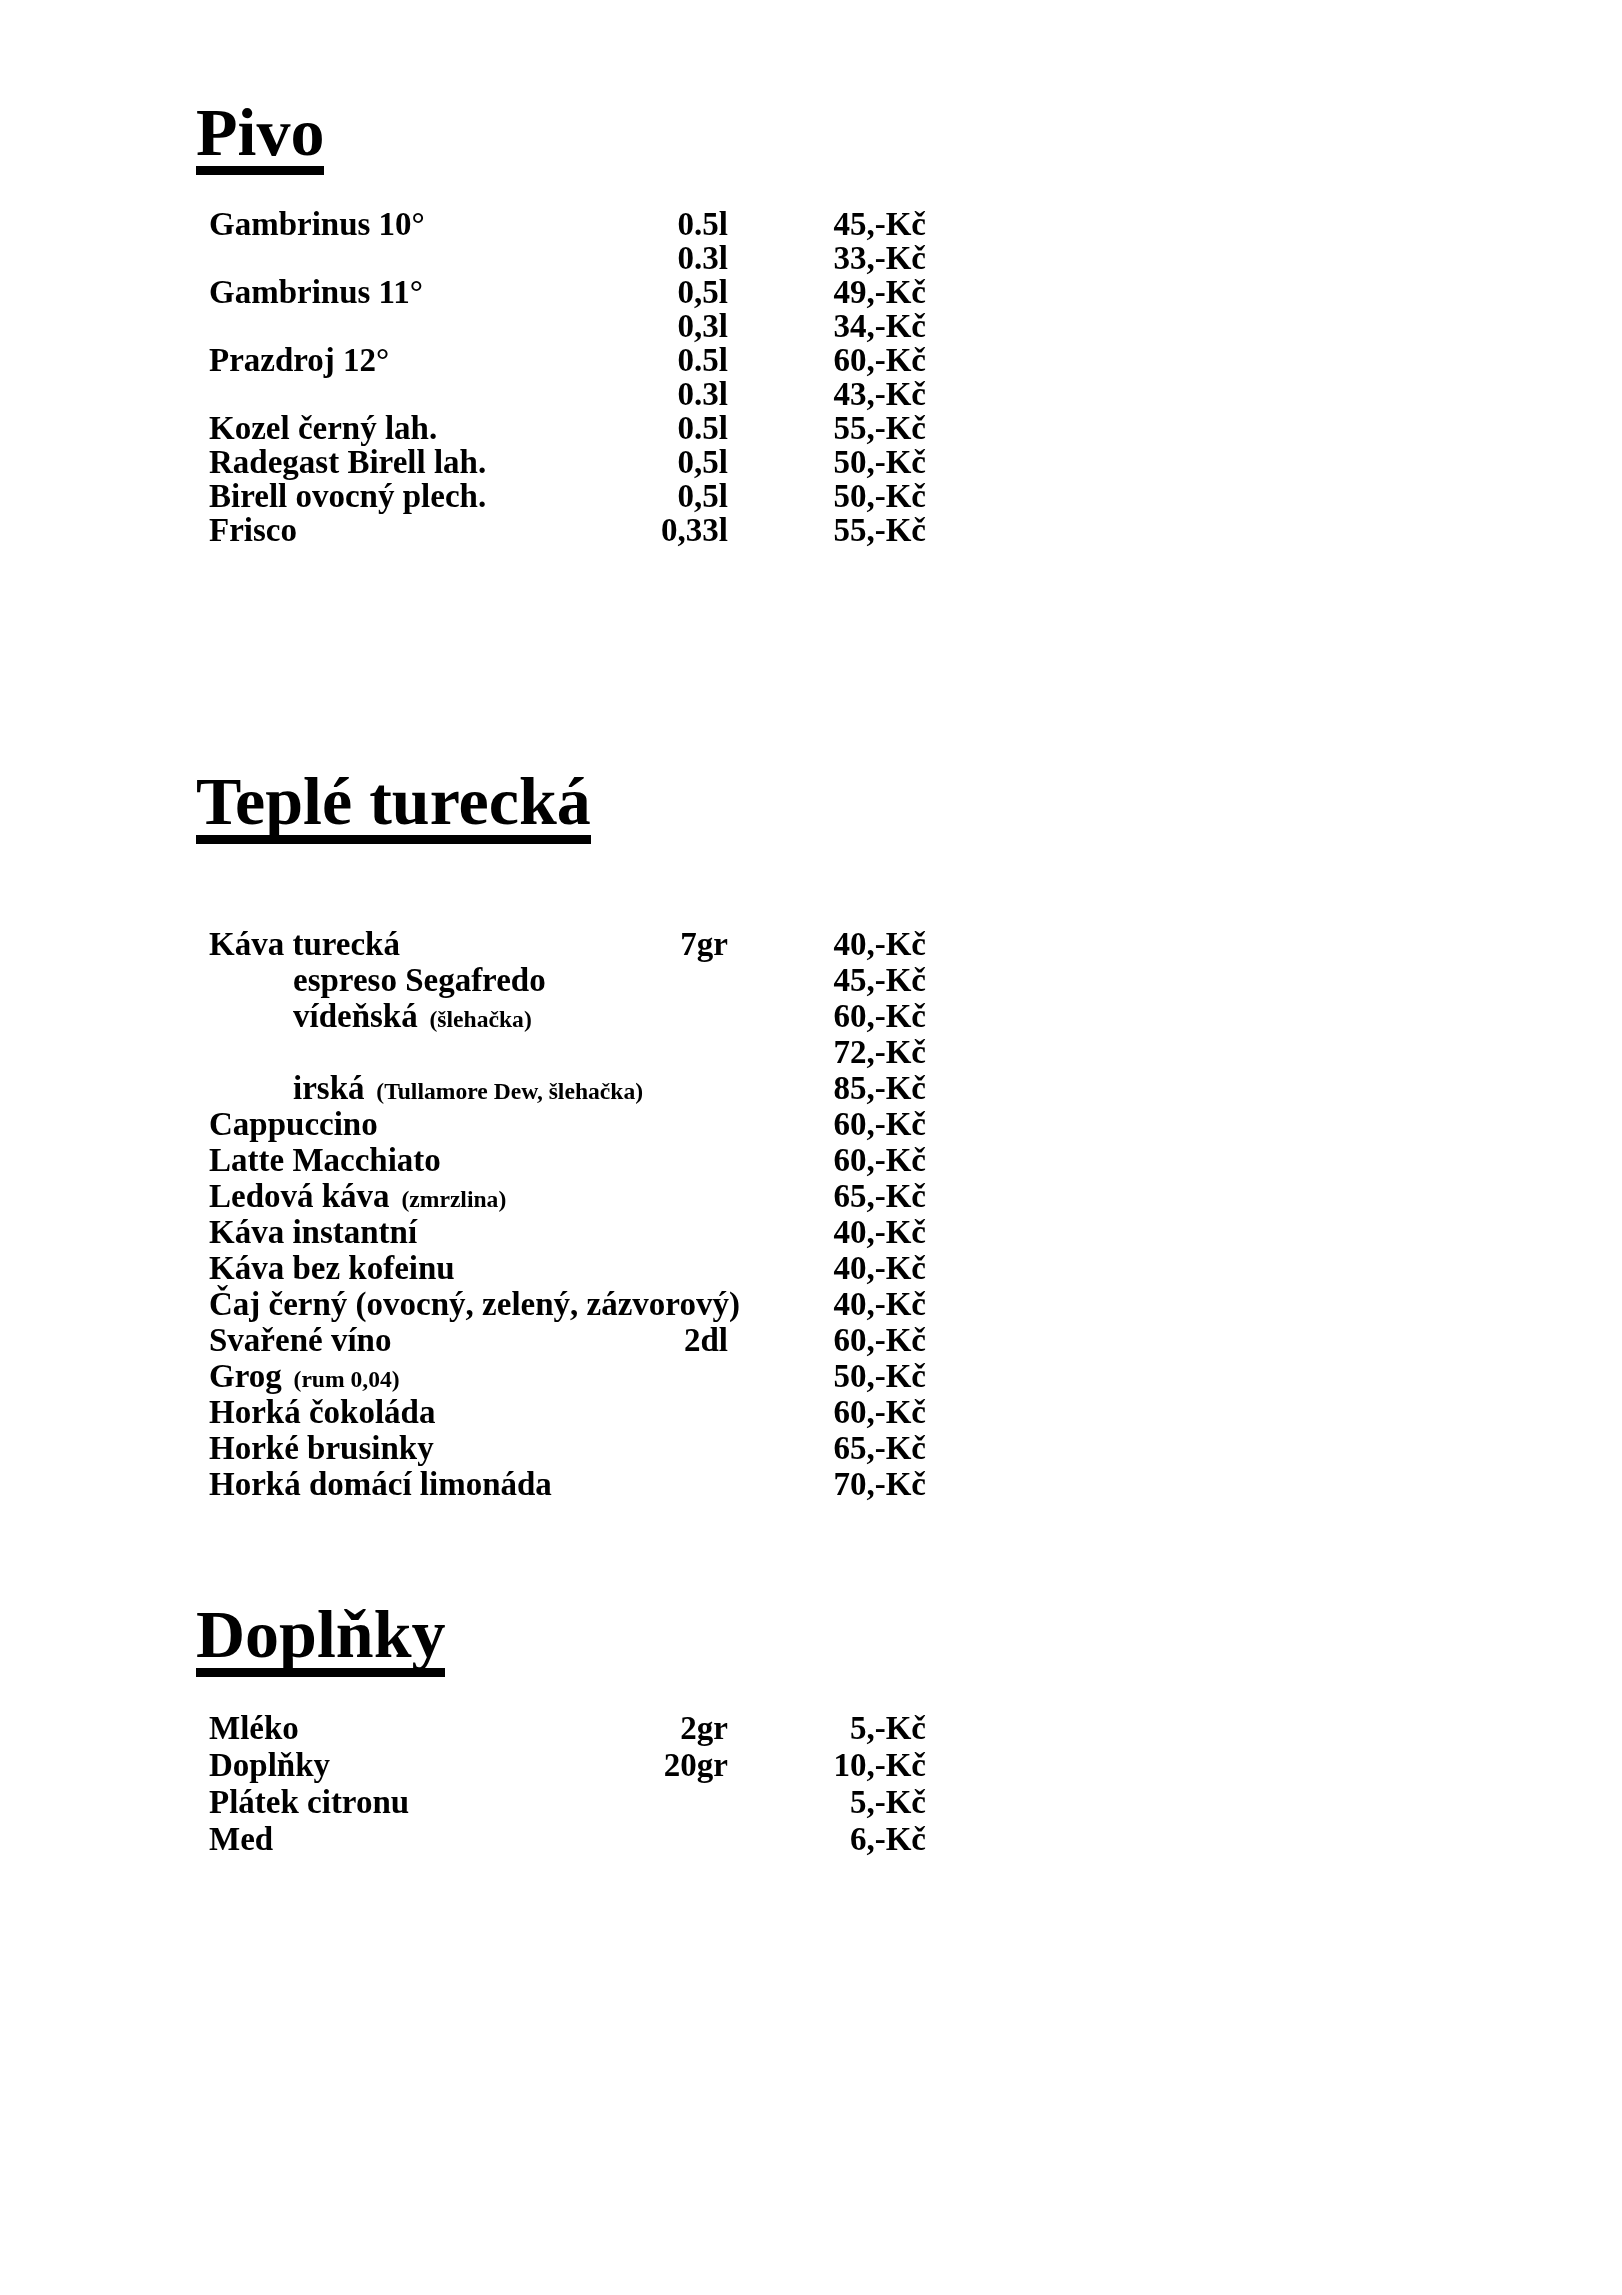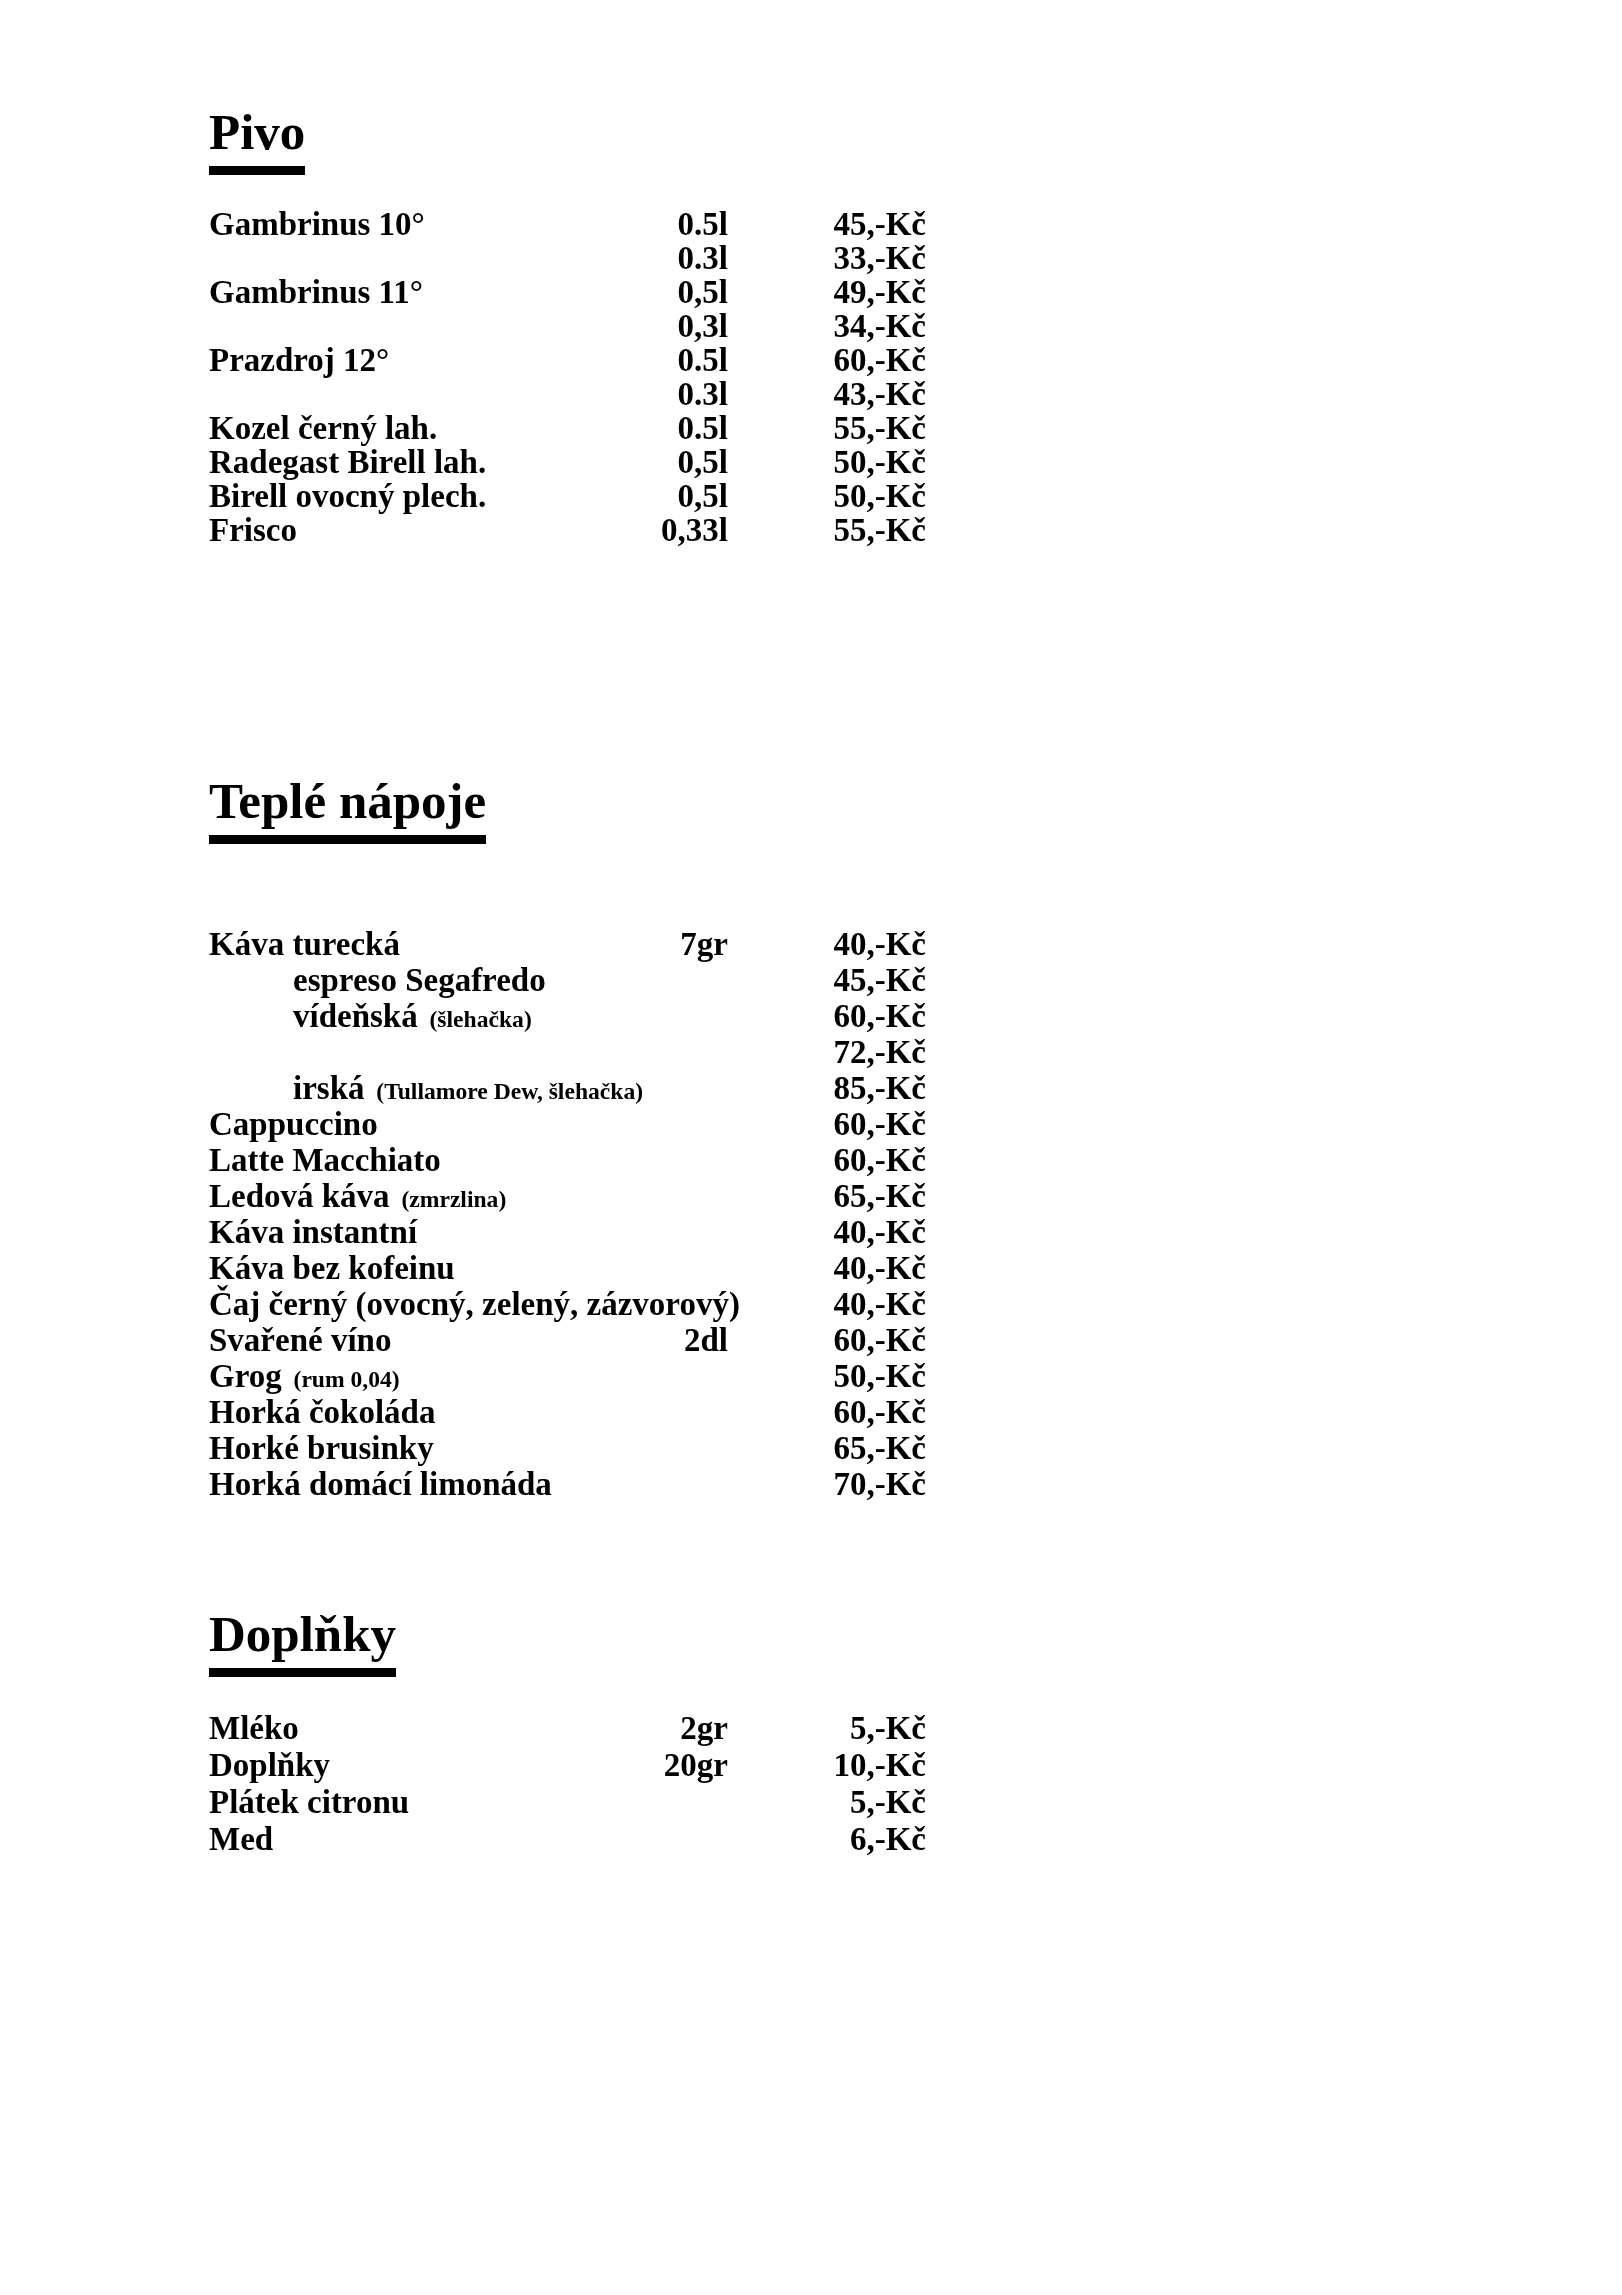--- a/index.html
+++ b/index.html
@@ -6,22 +6,22 @@
   .page {
     position:relative;
     width:1622px; height:2295px;
     background:#ffffff;
     color:#000000;
     font-family:"Liberation Serif","DejaVu Serif",serif;
     font-weight:bold;
     overflow:hidden;
   }
   .section-title {
-    position:absolute; left:209px;
-    font-size:51px; line-height:68px;
+    position:absolute; left:196px;
+    font-size:68px; line-height:68px;
     white-space:nowrap;
     font-weight:bold;
   }
   .section-title .u {
     display:inline-block;
     border-bottom:9.8px solid #000;
   }
   .title-pivo   { top:98px; }
   .title-teple  { top:767px; }
   .title-doplnky{ top:1600px; }
@@ -103,21 +103,21 @@
     <span class="item-price">50,-Kč</span>
   </div>
       <div class="row">
     <span class="item-name">Frisco</span>
     <span class="item-size">0,33l</span>
     <span class="item-price">55,-Kč</span>
   </div>
     </div>
 
   <div class="section-title title-teple">
-    <span class="u">Teplé nápoje</span>
+    <span class="u">Teplé turecká</span>
   </div>
   <div class="rows rows-teple">
       <div class="row">
     <span class="item-name">Káva turecká</span>
     <span class="item-size">7gr</span>
     <span class="item-price">40,-Kč</span>
   </div>
       <div class="row">
     <span class="item-name indent">espreso Segafredo</span>
     <span class="item-size"></span>

